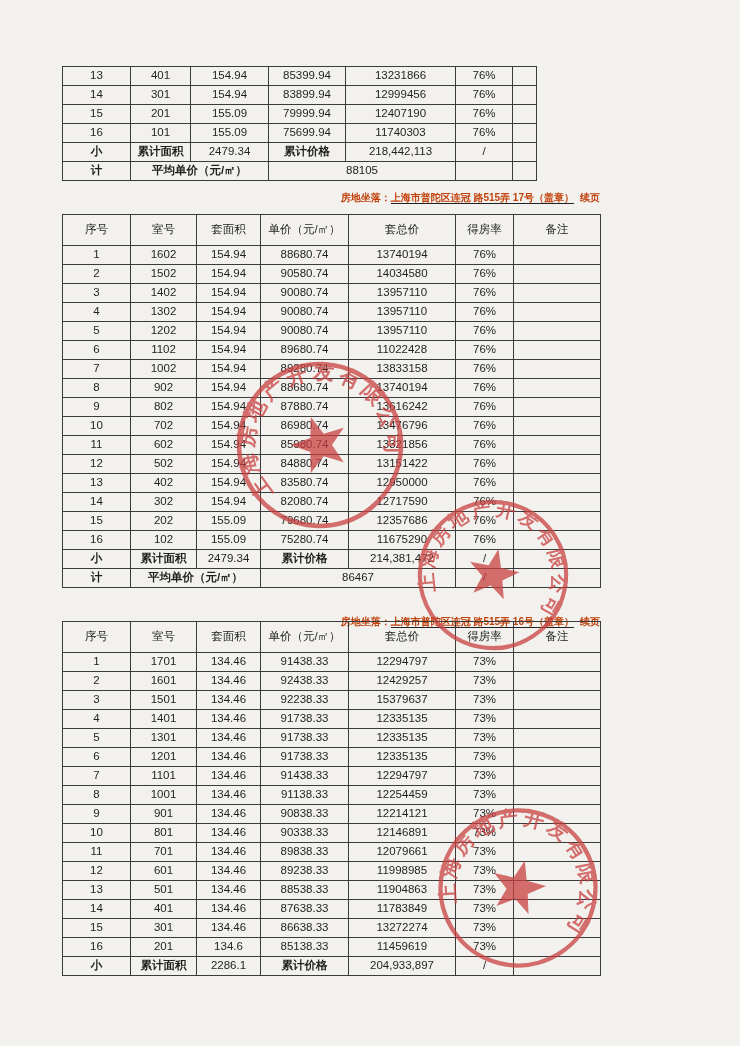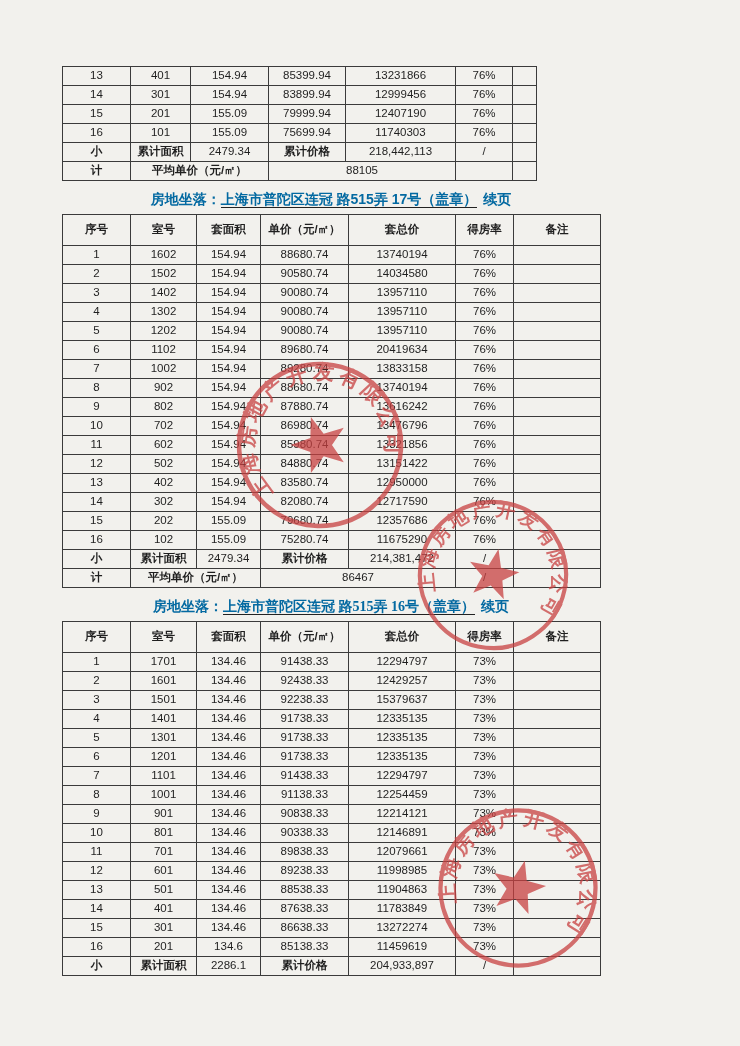--- a/index.html
+++ b/index.html
@@ -23,29 +23,29 @@
     border:1px solid #3b3b3b;
     font-size:11.5px;
     text-align:center;
     vertical-align:middle;
     padding:0 2px;
     height:18px;
     line-height:1.15;
     overflow:hidden;
     white-space:nowrap;
   }
-  th{font-weight:bold;height:30px;white-space:normal;}
+  th{font-weight:normal;height:30px;white-space:normal;}
   .b{font-weight:bold;}
   .tbl{position:absolute;}
   .title{
     position:absolute;
-    text-align:center;
-    font-size:14px;
+    text-align:right;
+    font-size:10px;
     font-weight:bold;
-    color:#0369a1;
+    color:#c2410c;
   }
   .title .addr{border-bottom:1px solid #222;}
   .title .suffix{margin-left:6px;}
   .stamp{
     position:absolute;
     opacity:0.74;
     pointer-events:none;
   }
   .stamp svg{display:block;}
   .footer{
@@ -203,21 +203,21 @@
             <td>90080.74</td>
             <td>13957110</td>
             <td>76%</td>
             <td></td>
           </tr>
           <tr>
             <td>6</td>
             <td>1102</td>
             <td>154.94</td>
             <td>89680.74</td>
-            <td>20419634</td>
+            <td>11022428</td>
             <td>76%</td>
             <td></td>
           </tr>
           <tr>
             <td>7</td>
             <td>1002</td>
             <td>154.94</td>
             <td>89280.74</td>
             <td>13833158</td>
             <td>76%</td>
@@ -319,21 +319,21 @@
           <td class="b">计</td>
           <td class="b" colspan="2">平均单价（元/㎡）</td>
           <td colspan="2">86467</td>
           <td>/</td>
           <td></td>
         </tr>
       </tbody>
     </table>
   </div>
 
-  <div class="title" style="left:62px;top:598px;width:538px;font-family:Liberation Serif, serif;">
+  <div class="title" style="left:62px;top:615px;width:538px;">
     <span>房地坐落：</span><span class="addr">上海市普陀区连冠 路515弄 16号（盖章）</span><span class="suffix">续页</span>
   </div>
 
   <div class="tbl" style="left:62px;top:621px;">
     <table style="width:538px;">
       <colgroup>
         <col style="width:68px">
           <col style="width:66px">
           <col style="width:64px">
         <col style="width:88px">

